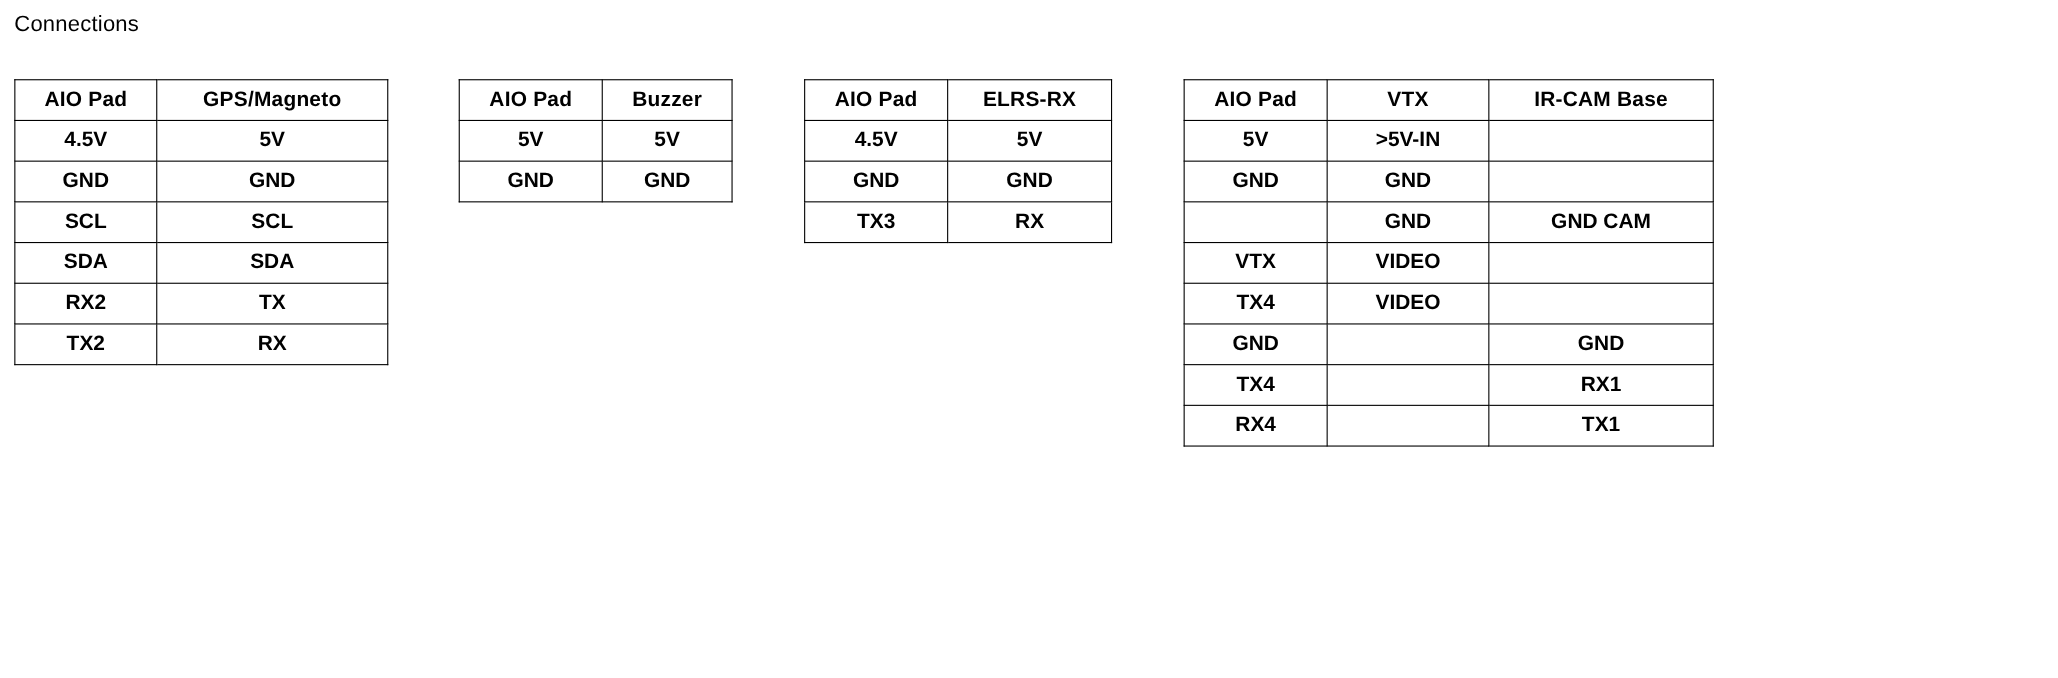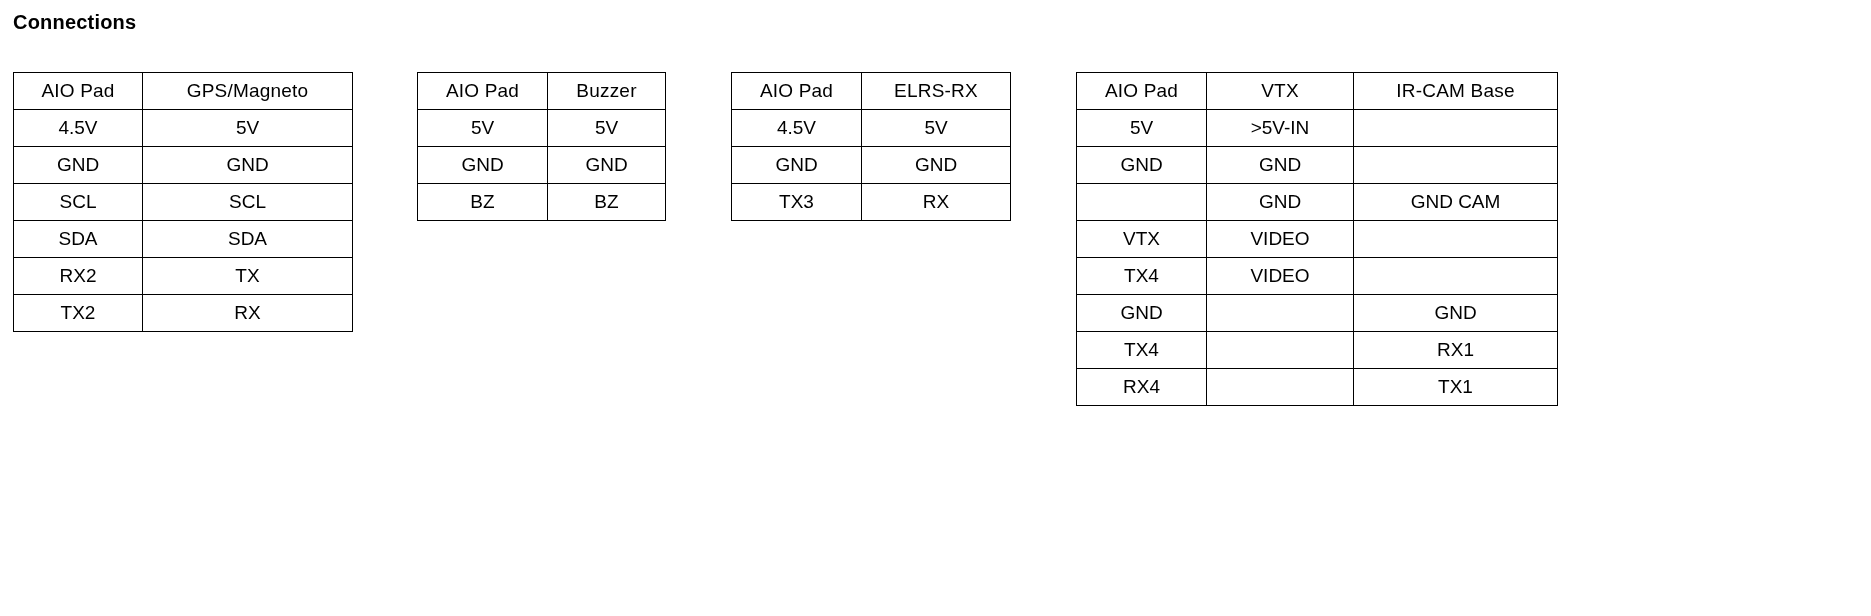--- a/index.html
+++ b/index.html
@@ -13,21 +13,21 @@
     overflow: hidden;
     font-family: "Liberation Sans", sans-serif;
     color: #000000;
     position: relative;
   }
   #page-title {
     position: absolute;
     left: 13px;
     top: 9px;
     font-size: 20px;
-    font-weight: bold;
+    font-weight: normal;
     letter-spacing: 0.2px;
     line-height: 26px;
     white-space: nowrap;
   }
   .conn-table {
     position: absolute;
     border-collapse: collapse;
     table-layout: fixed;
     background: #ffffff;
   }
@@ -37,25 +37,25 @@
     text-align: center;
     vertical-align: middle;
     font-size: 19px;
     line-height: 20px;
     height: 36px;
     padding: 0 6px;
     white-space: nowrap;
     background: #ffffff;
   }
   .conn-table th {
-    font-weight: normal;
+    font-weight: bold;
     letter-spacing: 0.2px;
   }
   .conn-table td {
-    font-weight: normal;
+    font-weight: bold;
   }
 
   
   #table-gps-magneto { left: 13px; top: 72px; width: 339px; }
   #table-gps-magneto col.c1 { width: 129px; }
   #table-gps-magneto col.c2 { width: 210px; }
 
   
   #table-buzzer { left: 417px; top: 72px; width: 248px; }
   #table-buzzer col.c1 { width: 130px; }
@@ -129,24 +129,20 @@
   </thead>
   <tbody>
     <tr>
       <td>5V</td>
       <td>5V</td>
     </tr>
     <tr>
       <td>GND</td>
       <td>GND</td>
     </tr>
-    <tr>
-      <td>BZ</td>
-      <td>BZ</td>
-    </tr>
   </tbody>
 </table>
 
 <table class="conn-table" id="table-elrs-rx">
   <colgroup>
       <col class="c1">
       <col class="c2">
     </colgroup>
   <thead>
     <tr>

